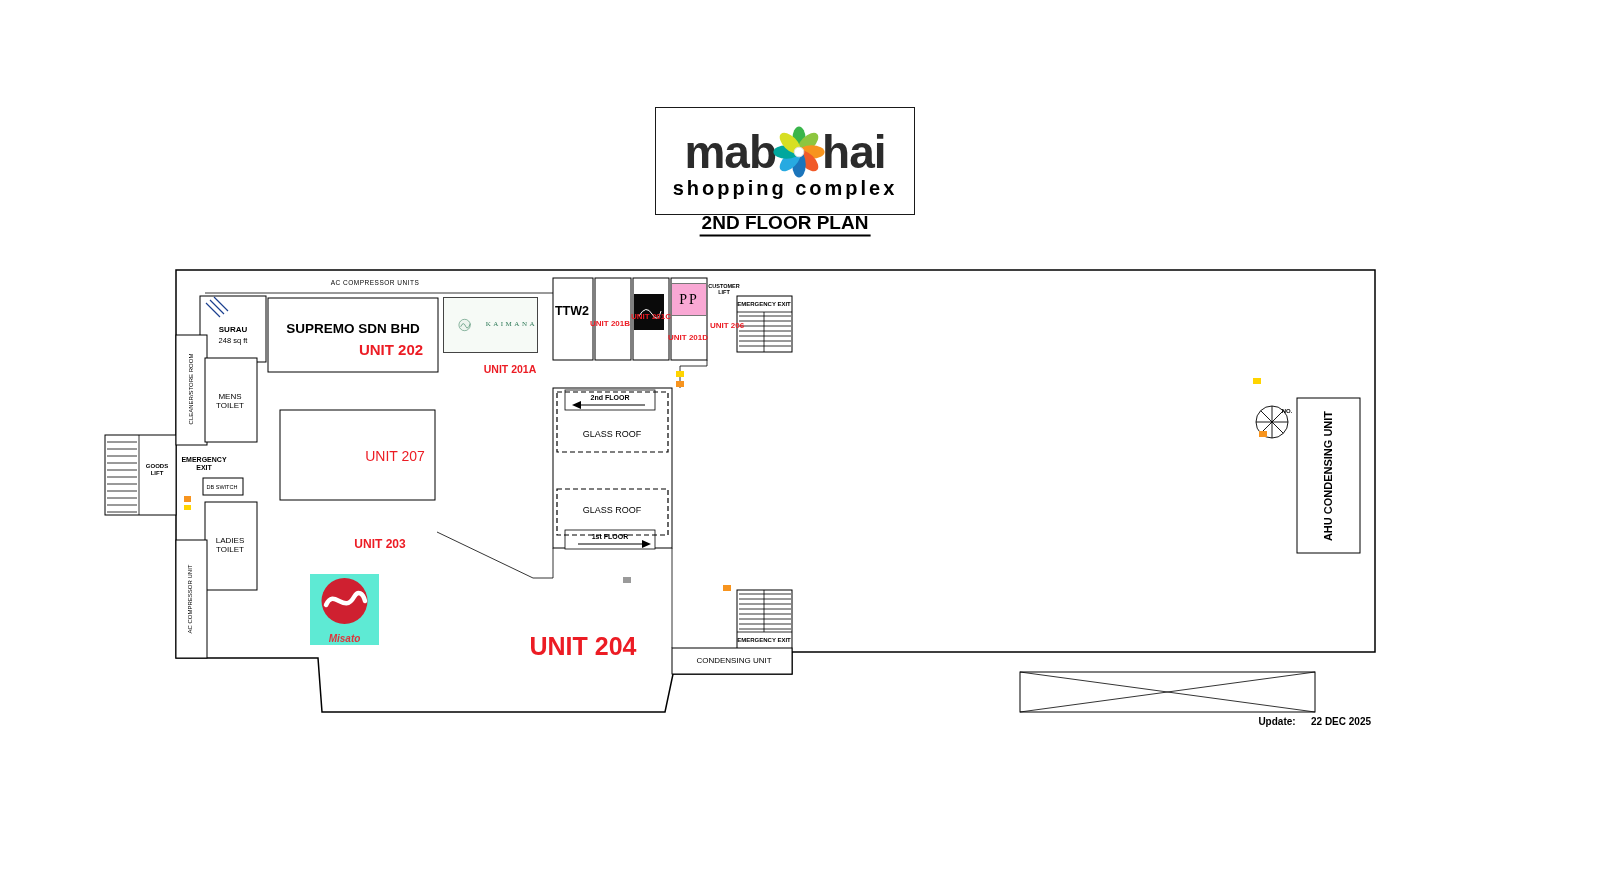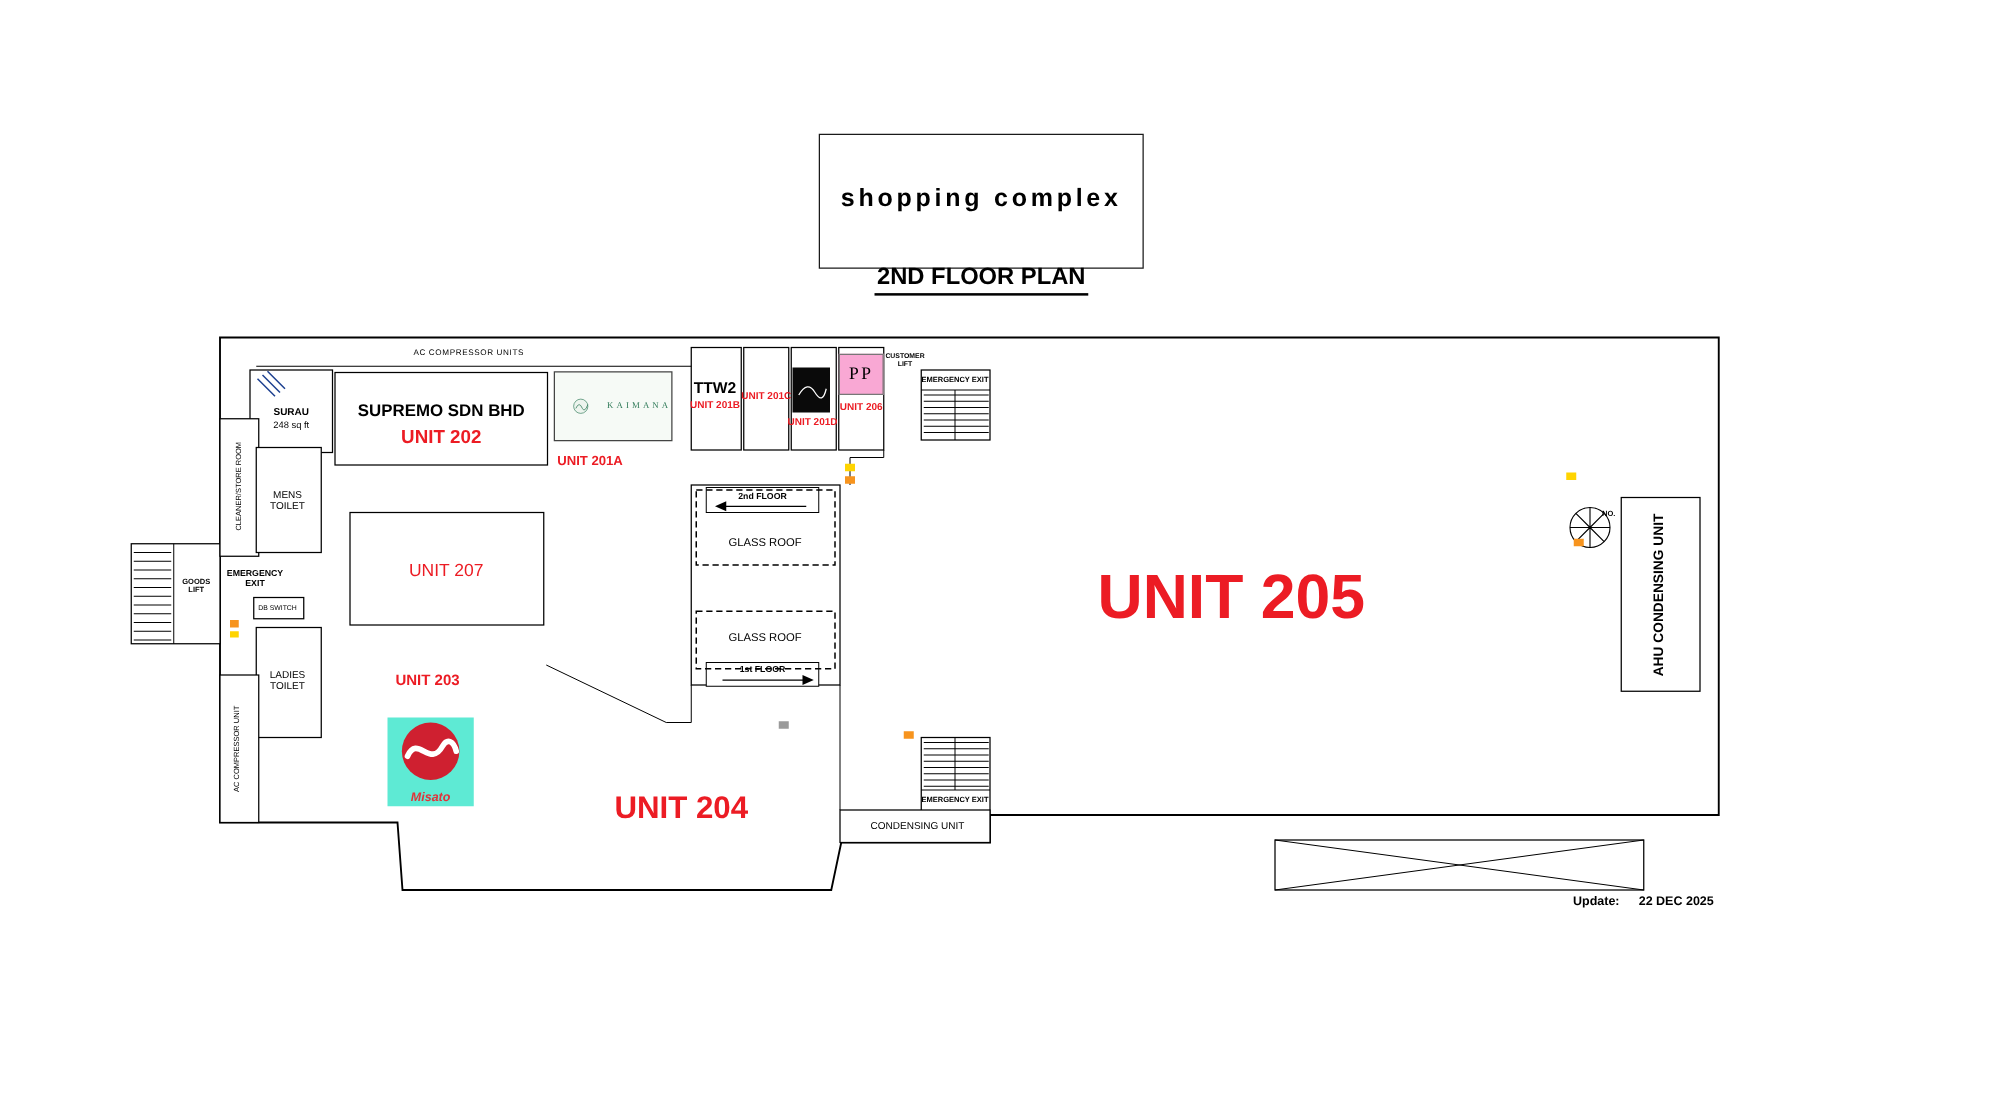--- a/index.html
+++ b/index.html
@@ -3,21 +3,21 @@
 <meta charset="utf-8">
 <style>
   html,body{margin:0;padding:0;background:#fff;}
   .page{position:relative;width:1600px;height:895px;background:#fff;overflow:hidden;
         font-family:"Liberation Sans",sans-serif;color:#000;}
   .abs{position:absolute;}
   .lbl{position:absolute;transform:translate(-50%,-50%);text-align:center;line-height:1.18;
        white-space:nowrap;color:#000;}
   .wr{white-space:normal;}
   .rot{transform:translate(-50%,-50%) rotate(-90deg);}
-  .red{color:#ec1c24;}
+  .red{color:#ec1c24;margin-left:38px;}
   .b{font-weight:700;}
 
   .logo-box{position:absolute;left:655px;top:107px;width:258px;height:106px;
             border:1.5px solid #1a1a1a;background:#fff;display:flex;flex-direction:column;
             align-items:center;justify-content:center;}
   .logo-row{display:flex;align-items:center;}
   .logo-word{font-size:46px;font-weight:700;color:#2b2b2b;letter-spacing:-1px;}
   .logo-flower{margin:0 -6px;}
   .logo-sub{font-size:20px;font-weight:700;letter-spacing:3px;color:#000000;margin-top:-4px;}
   .plan-title{position:absolute;left:785px;top:224px;transform:translate(-50%,-50%);
@@ -34,20 +34,35 @@
   .misato{left:310px;top:574px;width:69px;height:71px;background:#5eead4;}
   .misato-name{position:absolute;left:0;bottom:1px;width:100%;text-align:center;
                font-size:10px;font-style:italic;font-weight:700;color:#e0333a;}
 </style>
 </head>
 <body>
 
 <div class="page">
 
   <div class="logo-box">
+    <div class="logo-row">
+      <span class="logo-word">mab</span>
+      <svg class="logo-flower" width="58" height="58" viewBox="-30 -30 60 60">
+        <ellipse cx="0" cy="0" rx="7" ry="13.5" transform="rotate(0) translate(0,-13)" fill="#39b54a"></ellipse>
+        <ellipse cx="0" cy="0" rx="7" ry="13.5" transform="rotate(45) translate(0,-13)" fill="#8dc63f"></ellipse>
+        <ellipse cx="0" cy="0" rx="7" ry="13.5" transform="rotate(90) translate(0,-13)" fill="#f7941e"></ellipse>
+        <ellipse cx="0" cy="0" rx="7" ry="13.5" transform="rotate(135) translate(0,-13)" fill="#f15a29"></ellipse>
+        <ellipse cx="0" cy="0" rx="7" ry="13.5" transform="rotate(180) translate(0,-13)" fill="#1b75bb"></ellipse>
+        <ellipse cx="0" cy="0" rx="7" ry="13.5" transform="rotate(225) translate(0,-13)" fill="#27aae1"></ellipse>
+        <ellipse cx="0" cy="0" rx="7" ry="13.5" transform="rotate(270) translate(0,-13)" fill="#00a79d"></ellipse>
+        <ellipse cx="0" cy="0" rx="7" ry="13.5" transform="rotate(315) translate(0,-13)" fill="#d7df23"></ellipse>
+        <circle cx="0" cy="0" r="5" fill="#ffffff" stroke="#e0e0e0"></circle>
+      </svg>
+      <span class="logo-word">hai</span>
+    </div>
     <div class="logo-sub">shopping complex</div>
   </div>
 
   <div class="plan-title">2ND FLOOR PLAN</div>
 
   <svg class="abs" style="left:0;top:0;" width="1600" height="895" viewBox="0 0 1600 895">
 
     <g stroke="#000" fill="none" stroke-width="1.5">
       <path d="M176,270 H1375 V652 H792 V674 H673 L665,712 H322 L318,658 H176 Z"></path>
     </g>
@@ -172,21 +187,20 @@
   <div class="lbl wr" style="left:230px;top:401px;font-size:8px;width:36px;">MENS TOILET</div>
   <div class="lbl b wr" style="left:204px;top:464px;font-size:7px;width:54px;">EMERGENCY EXIT</div>
   <div class="lbl b wr" style="left:157px;top:470px;font-size:6px;width:34px;">GOODS LIFT</div>
   <div class="lbl" style="left:222px;top:487px;font-size:5.5px;">DB SWITCH</div>
   <div class="lbl wr" style="left:230px;top:545px;font-size:8px;width:38px;">LADIES TOILET</div>
   <div class="lbl rot" style="left:191px;top:599px;font-size:6px;">AC COMPRESSOR UNIT</div>
 
   <div class="lbl red" style="left:357px;top:456px;font-size:14px;">UNIT 207</div>
   <div class="lbl b red" style="left:342px;top:544px;font-size:12px;">UNIT 203</div>
   <div class="lbl b red" style="left:545px;top:647px;font-size:25px;">UNIT 204</div>
-  <div class="lbl b red" style="left:985px;top:478px;font-size:50px;">UNIT 205</div>
 
   <div class="lbl" style="left:612px;top:434px;font-size:9px;">GLASS ROOF</div>
   <div class="lbl" style="left:612px;top:510px;font-size:9px;">GLASS ROOF</div>
   <div class="lbl b" style="left:610px;top:398px;font-size:7px;">2nd FLOOR</div>
   <div class="lbl b" style="left:610px;top:537px;font-size:7px;">1st FLOOR</div>
 
   <div class="lbl" style="left:734px;top:661px;font-size:8px;">CONDENSING UNIT</div>
   <div class="lbl b" style="left:764px;top:641px;font-size:6px;">EMERGENCY EXIT</div>
 
   <div class="lbl b rot" style="left:1328px;top:476px;font-size:11px;">AHU CONDENSING UNIT</div>

